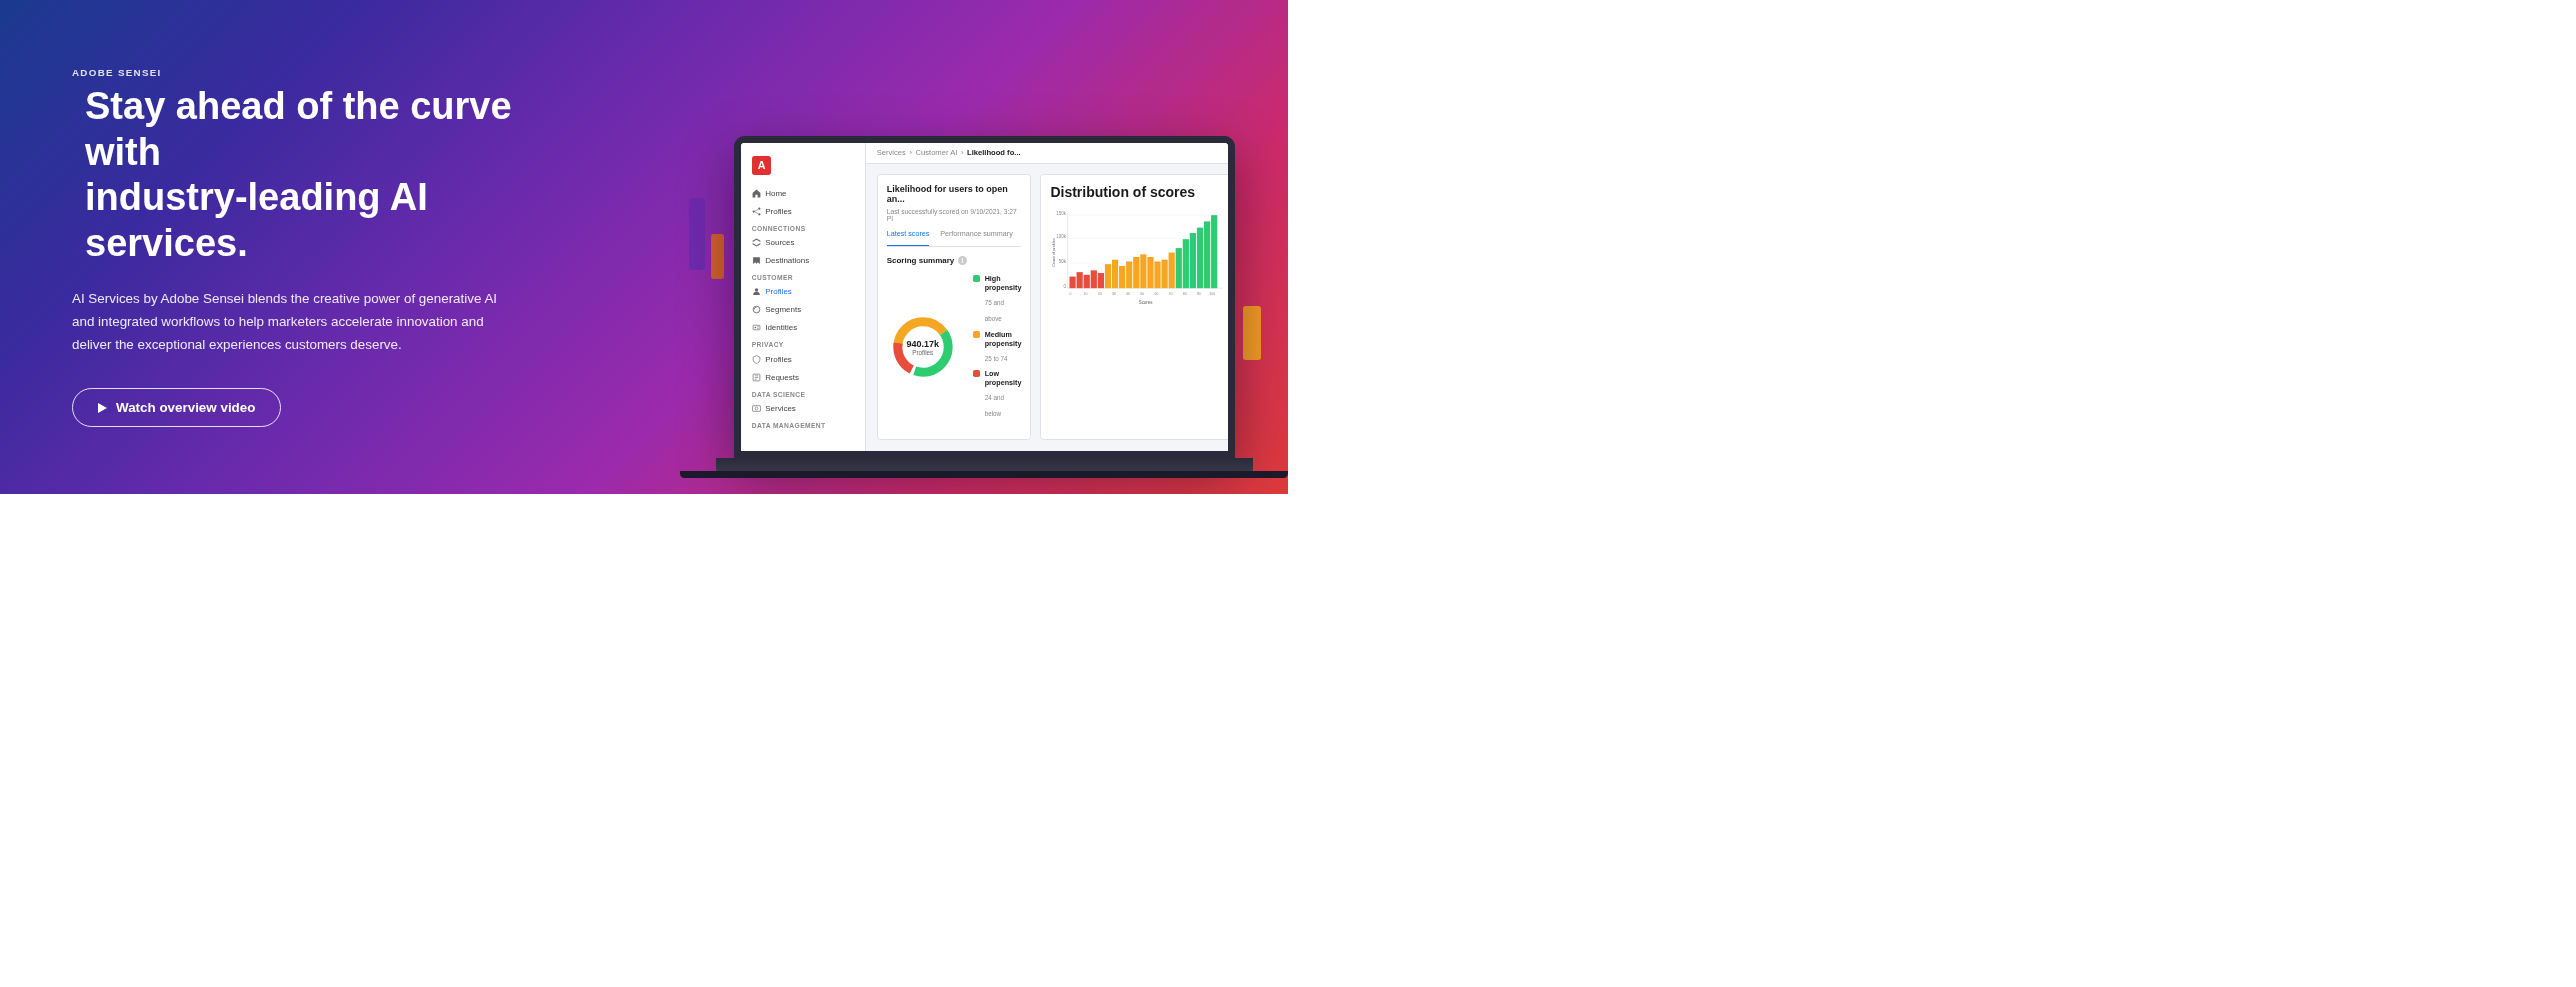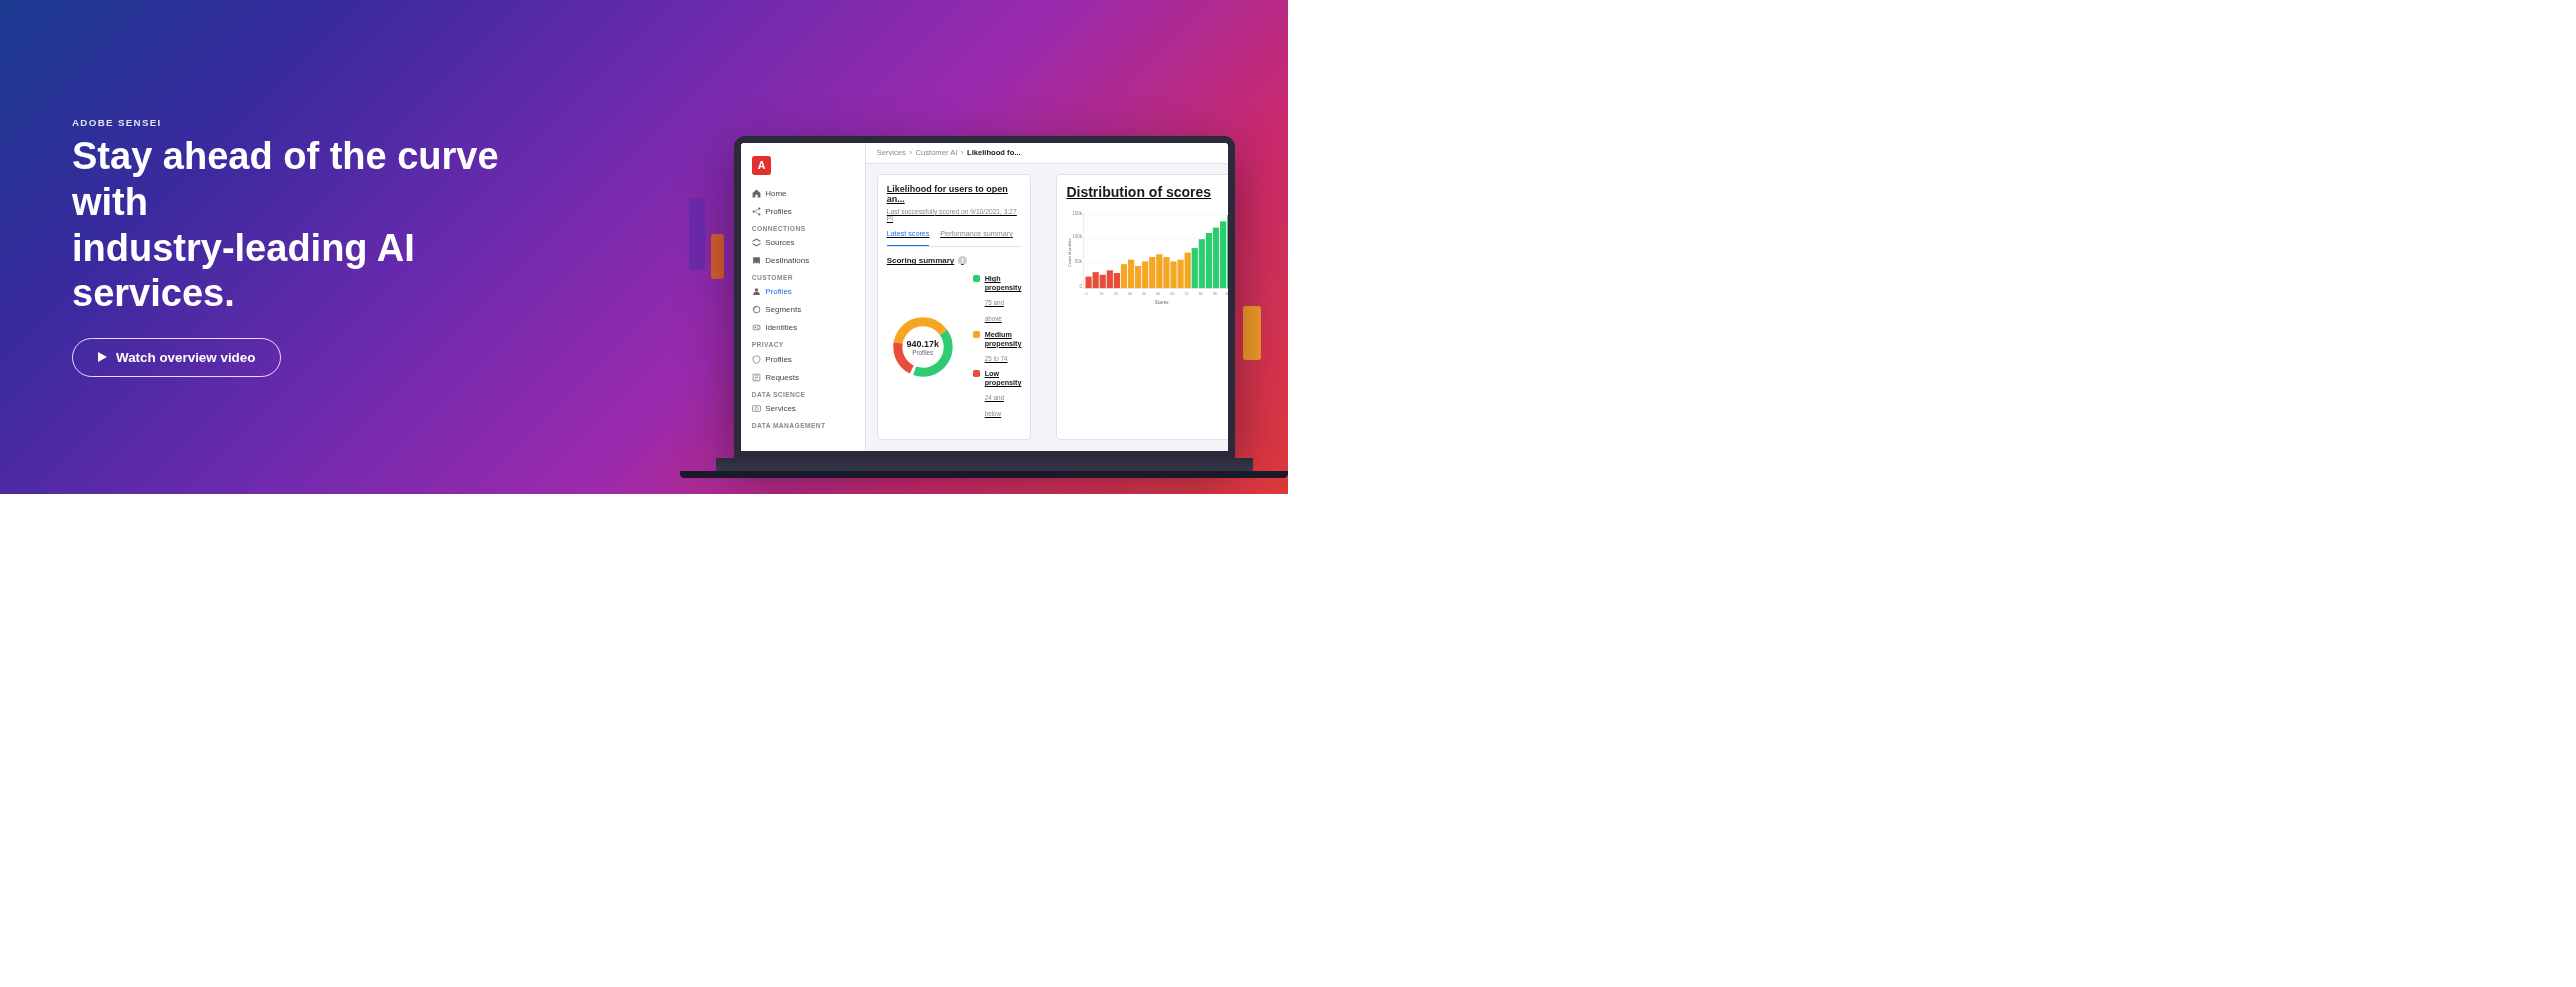--- a/index.html
+++ b/index.html
@@ -35,20 +35,21 @@
       text-transform: uppercase;
       margin-bottom: 6px;
     }
 
     .hero-title {
       color: #ffffff;
       font-size: 38px;
       font-weight: 700;
       line-height: 1.2;
       margin-bottom: 21.5px;
+      margin-left: 13px;
     }
 
     .hero-description {
       color: rgba(255,255,255,0.9);
       font-size: 13.4px;
       line-height: 1.7;
       margin-bottom: 32px;
       max-width: 447px;
     }
 
@@ -179,22 +180,21 @@
       gap: 3.6px;
     }
 
     .breadcrumb-bar span { color: #888; }
     .breadcrumb-bar .current { color: #1a1a1a; font-weight: 600; }
 
     .content-panel {
       flex: 1;
       padding: 10.7px;
       display: flex;
-      gap: 25px;
-      text-decoration: underline;
+      gap: 9px;
     }
 
     .left-panel {
       flex: 1;
       background: #fff;
       border-radius: 3.6px;
       border: 0.9px solid #e0e0e8;
       padding: 9px;
     }
 
@@ -363,20 +363,21 @@
 <body>
 
 <div class="hero">
 
   <div class="left-content">
     <div class="adobe-sensei-label">ADOBE SENSEI</div>
     <h1 class="hero-title">
       <span>Stay ahead of the curve with</span><br>
       <span>industry-leading AI services.</span>
     </h1>
+    <p class="hero-description">AI Services by Adobe Sensei blends the creative power of generative AI and integrated workflows to help marketers accelerate innovation and deliver the exceptional experiences customers deserve.</p>
     <button class="watch-btn">
       <span class="play-icon"></span>
       <span>Watch overview video</span>
     </button>
   </div>
 
   <div class="right-content">
 
     <div class="laptop-wrapper">
 

